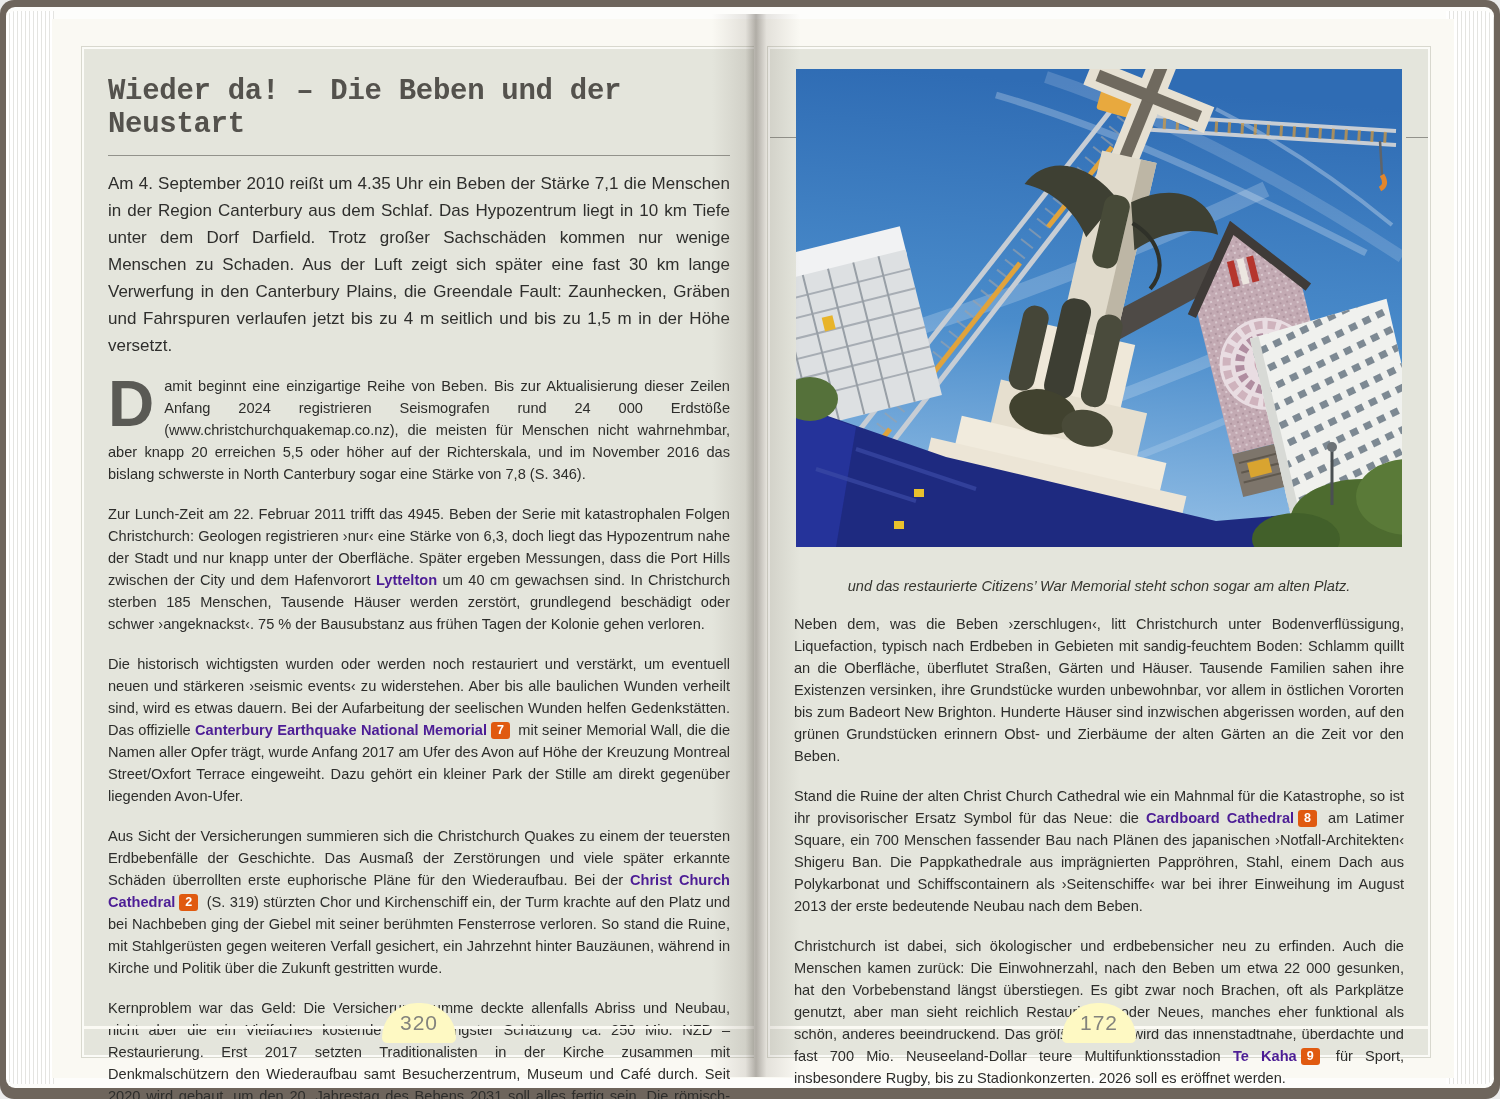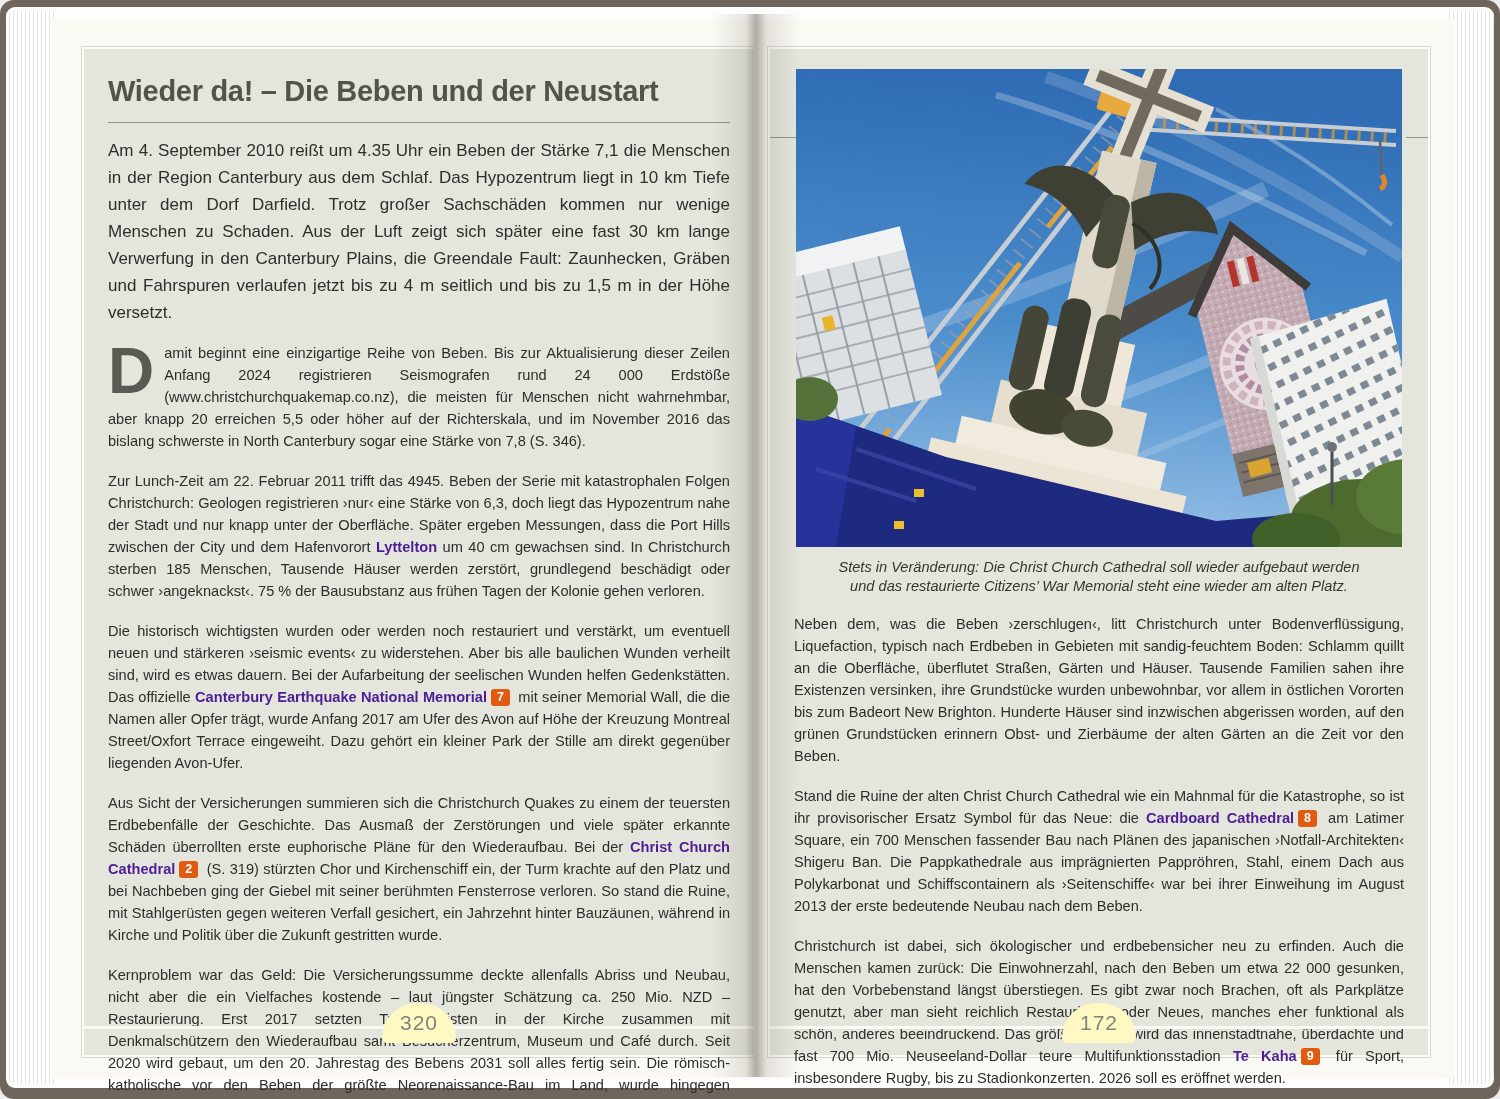--- a/index.html
+++ b/index.html
@@ -26,21 +26,21 @@
   .panel-left{left:32px;top:30px;width:670px;height:1006px;}
   .panel-right{left:16px;top:30px;width:658px;height:1006px;}
   .panel-inner{position:absolute;inset:0;padding:18px 24px 0 24px;box-sizing:border-box;}
   
   .pagenum-line{position:absolute;left:0;right:0;bottom:26px;height:3px;background:#fbfaf4;}
   .pagenum-tab{position:absolute;left:50%;bottom:12px;transform:translateX(-50%);
     width:74px;height:40px;background:#fef9c3;border-radius:40px 40px 6px 6px;
     display:flex;align-items:center;justify-content:center;}
   .pagenum{font-size:21px;color:#83837d;letter-spacing:1px;}
   
-  .chapter-title{font-family:Liberation Sans, sans-serif;font-weight:bold;font-size:29px;
+  .chapter-title{font-family:Liberation Mono, monospace;font-weight:bold;font-size:29px;
     color:#54524d;letter-spacing:-0.3px;margin:8px 0 14px 0;}
   .title-rule{height:1px;background:#92928b;margin:0 0 14px 0;}
   .intro{font-size:17px;line-height:27px;color:#2e2e2c;text-align:justify;hyphens:auto;margin:0 0 16px 0;}
   .bodytext{font-size:14.6px;line-height:22px;color:#2d2d2b;text-align:justify;hyphens:auto;margin:0 0 18px 0;}
   .bodytext strong{font-weight:bold;color:#4c1d95;}
   .dropcap{float:left;font-size:64px;line-height:50px;font-weight:bold;color:#5a5a55;
     margin:4px 10px 0 0;font-family:"Liberation Sans",sans-serif;}
   .badge{display:inline-block;min-width:13px;padding:0 3px;height:17px;line-height:17px;
     text-align:center;background:#e05a10;color:#fff;font-size:12.5px;font-weight:bold;
     border-radius:3px;margin:0 4px;position:relative;top:-1px;}
@@ -200,22 +200,22 @@
                 <ellipse cx="566" cy="452" rx="72" ry="42" fill="#4d6b2f"></ellipse>
                 <ellipse cx="612" cy="428" rx="52" ry="38" fill="#5a7a38"></ellipse>
                 <ellipse cx="500" cy="470" rx="44" ry="26" fill="#42602a"></ellipse>
                 <path d="M536 382 V436" stroke="#4a4f52" stroke-width="3"></path>
                 <circle cx="536" cy="378" r="5" fill="#6c7276"></circle>
                 <ellipse cx="14" cy="330" rx="28" ry="22" fill="#55713a"></ellipse>
               </g>
             </svg>
           </div>
 
-          <div class="caption"><span>Stets in Veränderung: Die Christ Church Cathedral soll wieder aufgebaut werden</span><br>
-            <span>und das restaurierte Citizens’ War Memorial steht eine wieder am alten Platz.</span></div>
+          <div class="caption"><br>
+            <span>und das restaurierte Citizens’ War Memorial steht schon sogar am alten Platz.</span></div>
 
           <p class="bodytext">Neben dem, was die Beben ›zerschlugen‹, litt Christchurch unter Bodenverflüssigung, Liquefaction, typisch nach Erdbeben in Gebieten mit sandig-feuchtem Boden: Schlamm quillt an die Oberfläche, überflutet Straßen, Gärten und Häuser. Tausende Familien sahen ihre Existenzen versinken, ihre Grundstücke wurden unbewohnbar, vor allem in östlichen Vororten bis zum Badeort New Brighton. Hunderte Häuser sind inzwischen abgerissen worden, auf den grünen Grundstücken erinnern Obst- und Zierbäume der alten Gärten an die Zeit vor den Beben.</p>
           <p class="bodytext">Stand die Ruine der alten Christ Church Cathedral wie ein Mahnmal für die Katastrophe, so ist ihr provisorischer Ersatz Symbol für das Neue: die <strong>Cardboard Cathedral</strong><span class="badge">8</span> am Latimer Square, ein 700 Menschen fassender Bau nach Plänen des japanischen ›Notfall-Architekten‹ Shigeru Ban. Die Pappkathedrale aus imprägnierten Pappröhren, Stahl, einem Dach aus Polykarbonat und Schiffscontainern als ›Seitenschiffe‹ war bei ihrer Einweihung im August 2013 der erste bedeutende Neubau nach dem Beben.</p>
           <p class="bodytext">Christchurch ist dabei, sich ökologischer und erdbebensicher neu zu erfinden. Auch die Menschen kamen zurück: Die Einwohnerzahl, nach den Beben um etwa 22 000 gesunken, hat den Vorbebenstand längst überstiegen. Es gibt zwar noch Brachen, oft als Parkplätze genutzt, aber man sieht reichlich Restauriertes oder Neues, manches eher funktional als schön, anderes beeindruckend. Das größte ›Neue‹ wird das innenstadtnahe, überdachte und fast 700 Mio. Neuseeland-Dollar teure Multifunktionsstadion <strong>Te Kaha</strong><span class="badge">9</span> für Sport, insbesondere Rugby, bis zu Stadionkonzerten. 2026 soll es eröffnet werden.</p>
         </div>
         <div class="pagenum-line"></div>
         <div class="pagenum-tab">
           <span class="pagenum">172</span>
         </div>
       </div>

